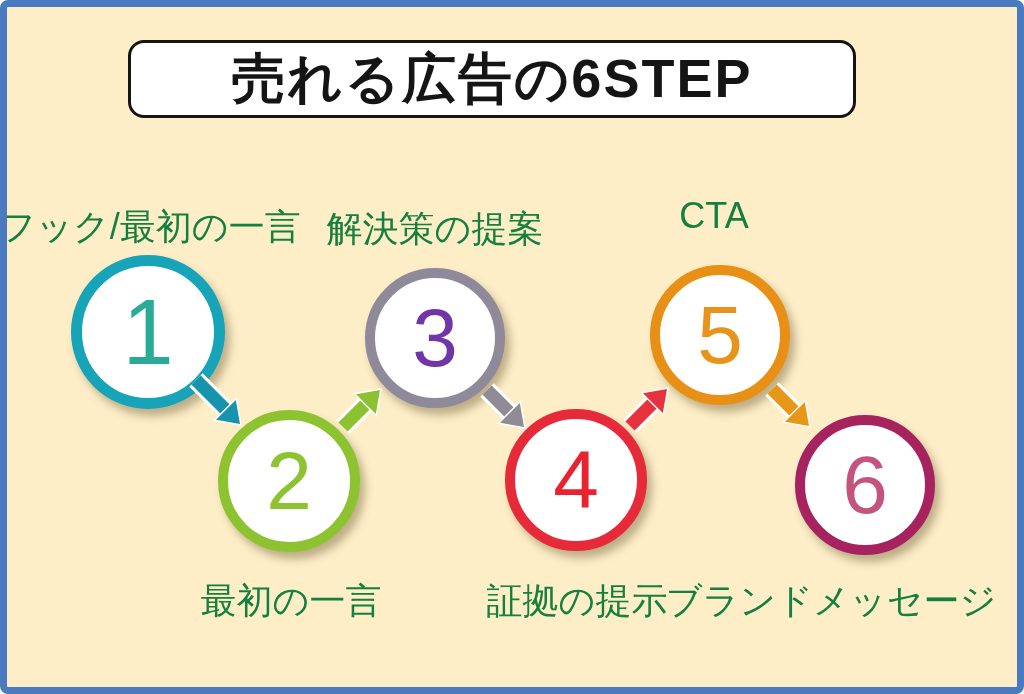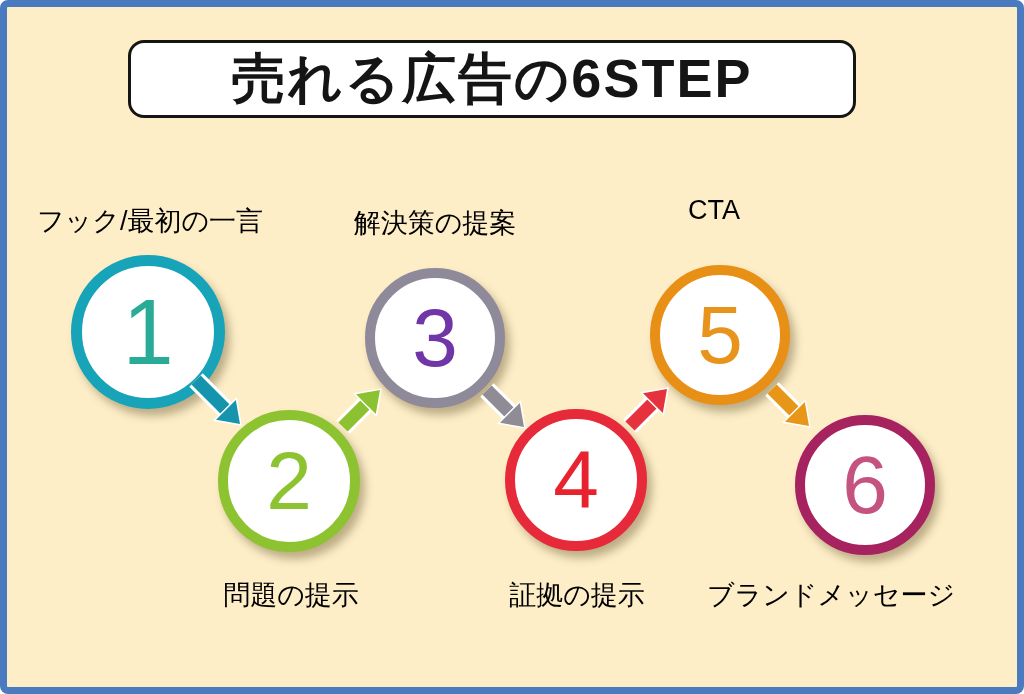--- a/index.html
+++ b/index.html
@@ -38,21 +38,21 @@
   
   .c1 { left: 64px;  top: 248px; width: 154px; height: 154px; border: 11px solid; }
   .c1 .num { font-size: 92px; }
   .c2 { left: 211px; top: 403px; width: 142px; height: 142px; border: 10px solid; }
   .c3 { left: 358px; top: 261px; width: 140px; height: 140px; border: 10px solid; }
   .c4 { left: 498px; top: 402px; width: 142px; height: 142px; border: 10px solid; }
   .c5 { left: 643px; top: 258px; width: 140px; height: 140px; border: 10px solid; }
   .c6 { left: 788px; top: 408px; width: 140px; height: 140px; border: 10px solid; }
 
   .label {
-    position: absolute; font-size: 27px; color: #000000;
+    position: absolute; font-size: 36px; color: #15803d;
     transform: translateX(-50%); white-space: nowrap;
   }
   .lab1 { left: 143px; top: 196px; }
   .lab3 { left: 428px; top: 198px; text-align: center; }
   .lab5 { left: 707px; top: 188px; }
   .lab2 { left: 284px; top: 570px; }
   .lab4 { left: 570px; top: 570px; }
   .lab6 { left: 824px; top: 570px; }
 
   .arrows { position: absolute; left: -7px; top: -7px; pointer-events: none; }
@@ -63,21 +63,21 @@
 </head>
 <body>
 
 <div class="canvas" style="background: rgb(253, 238, 200); border-color: rgb(74, 123, 192);">
 
   <div class="title-box" style="background: rgb(255, 255, 255); border-color: rgb(21, 21, 21);">
     <span class="title-text">売れる広告の6STEP</span>
   </div>
 
   <div class="label lab1">フック/最初の一言</div>
-  <div class="label lab2">問題の提示</div>
+  <div class="label lab2">最初の一言</div>
   <div class="label lab3">解決策の提案</div>
   <div class="label lab4">証拠の提示</div>
   <div class="label lab5">CTA</div>
   <div class="label lab6">ブランドメッセージ</div>
 
   <div class="circle c1" style="border-color: rgb(23, 163, 184);">
     <span class="num" style="color: rgb(42, 171, 151);">1</span>
   </div>
   <div class="circle c2" style="border-color: rgb(141, 195, 49);">
     <span class="num" style="color: rgb(141, 195, 49);">2</span>

